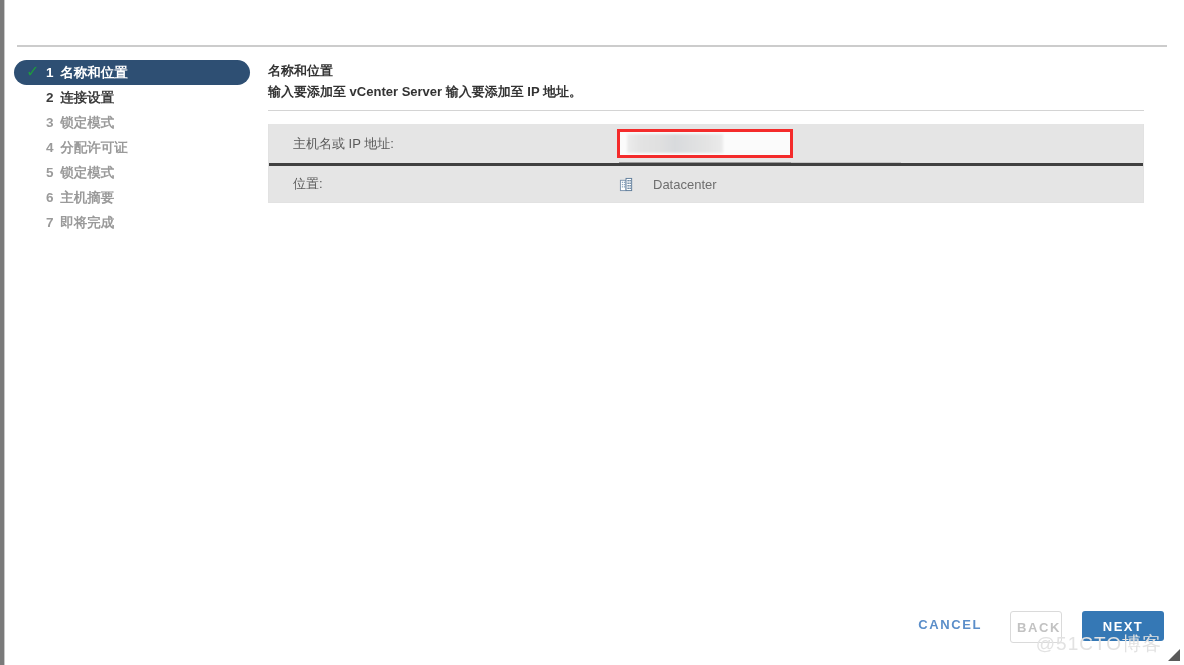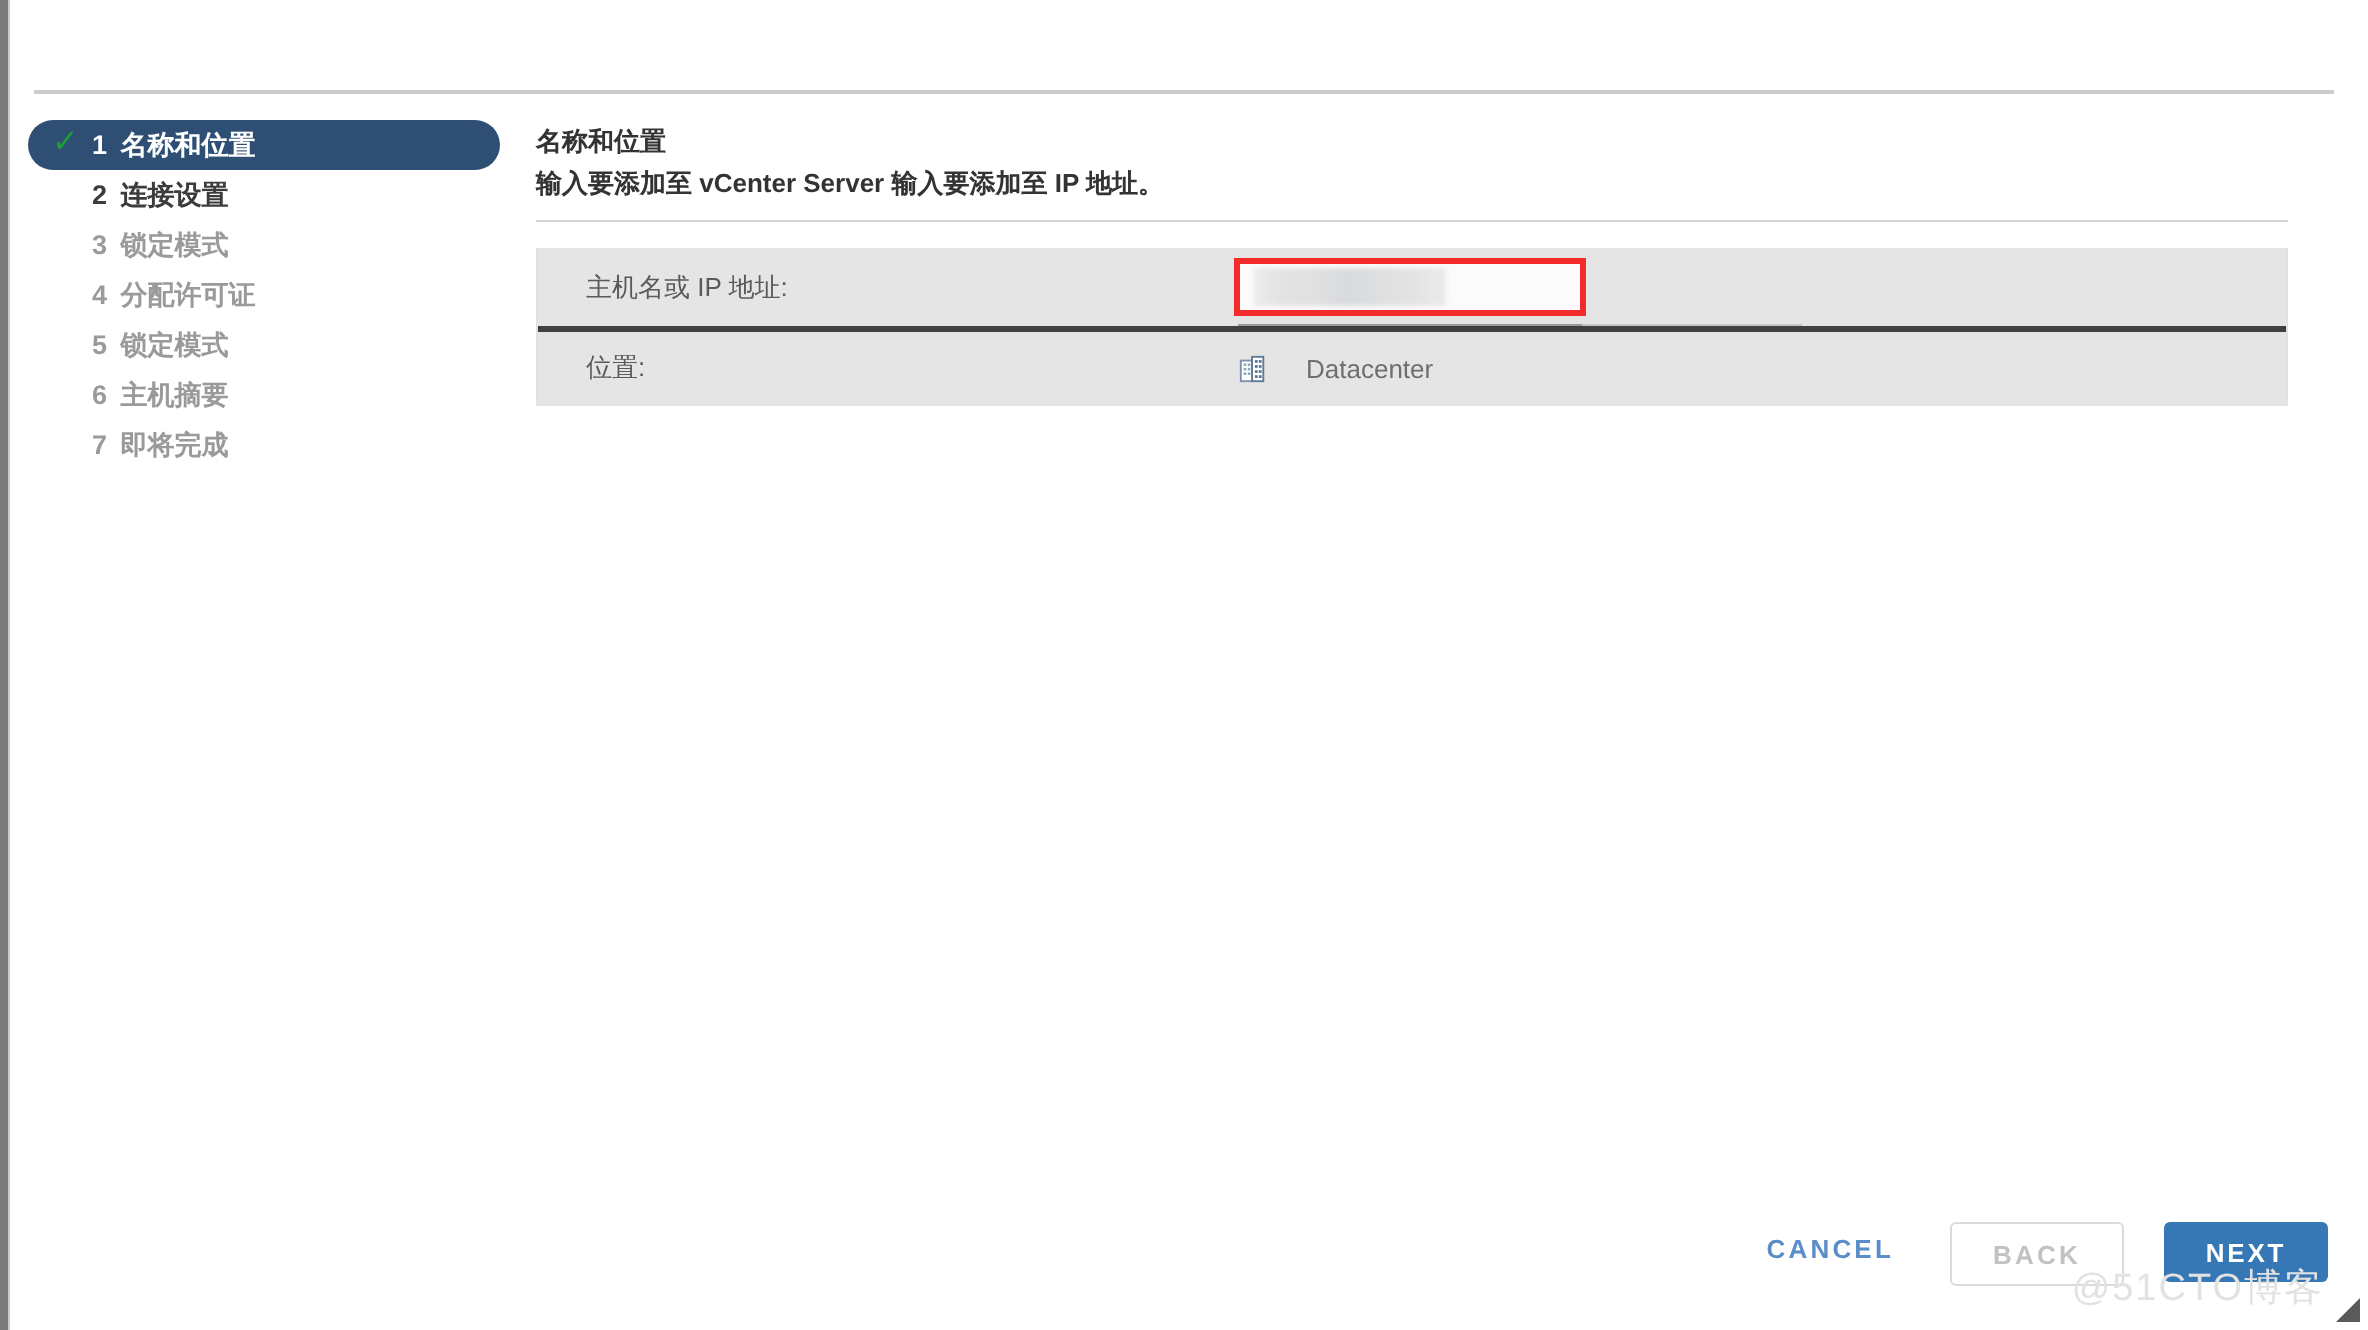--- a/index.html
+++ b/index.html
@@ -249,21 +249,21 @@
     border: none;
     padding: 6px 8px;
     font-family: inherit;
     font-size: 13px;
     font-weight: bold;
     letter-spacing: 1.6px;
     color: #5b8ec9;
     cursor: pointer;
   }
   #back-button {
-    width: 87px;
+    width: 52px;
     height: 32px;
     background: #ffffff;
     border: 1px solid #dadada;
     border-radius: 3px;
     font-family: inherit;
     font-size: 13px;
     font-weight: bold;
     letter-spacing: 1.6px;
     color: #c2c2c2;
     cursor: default;

